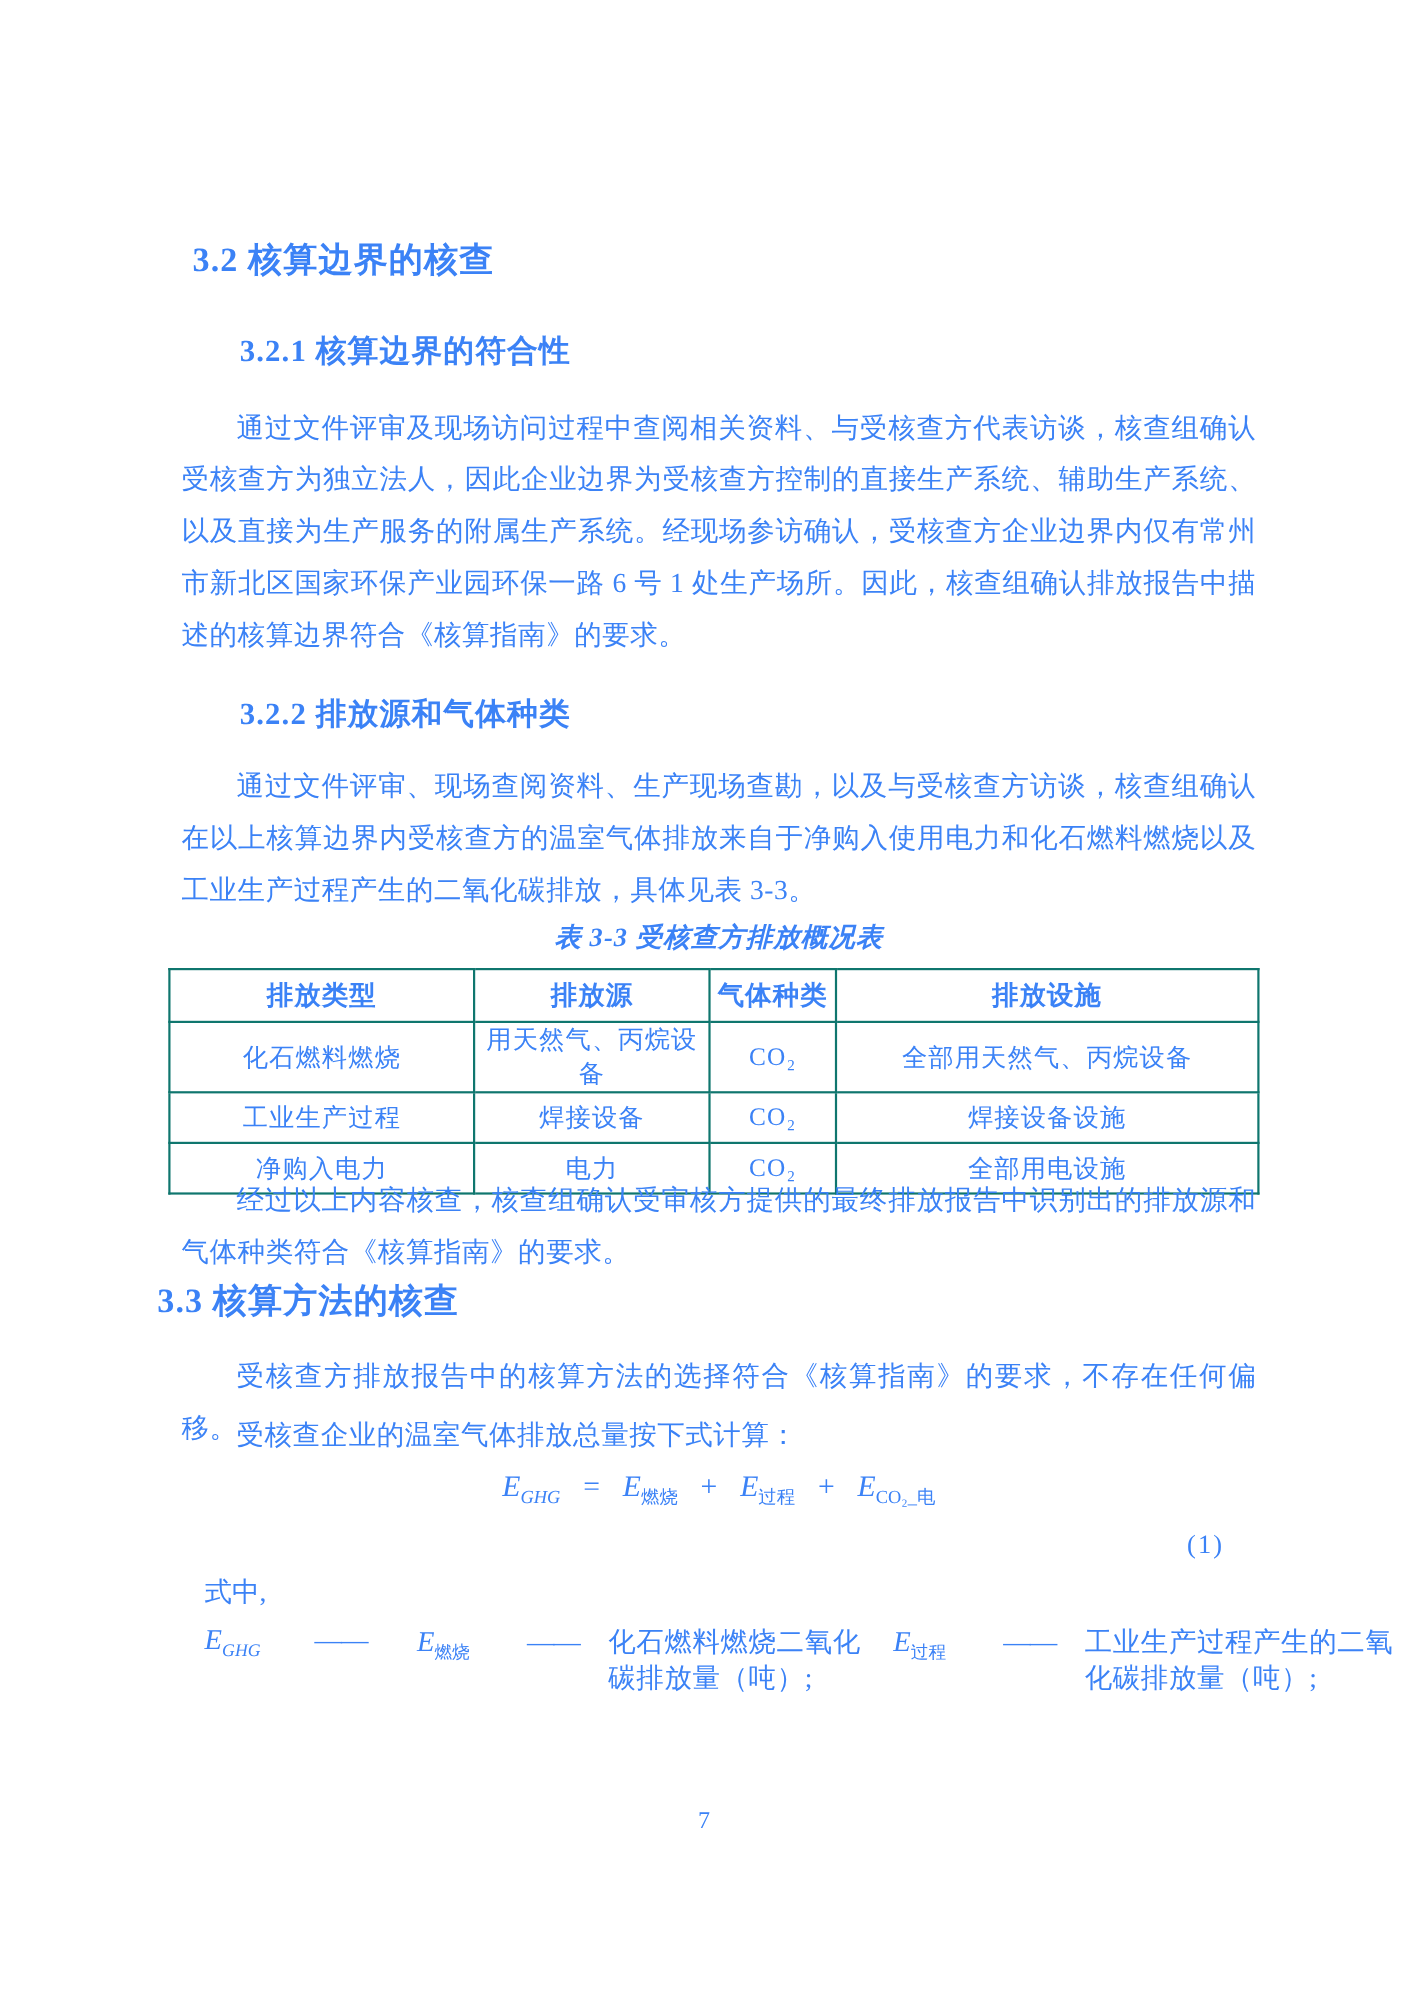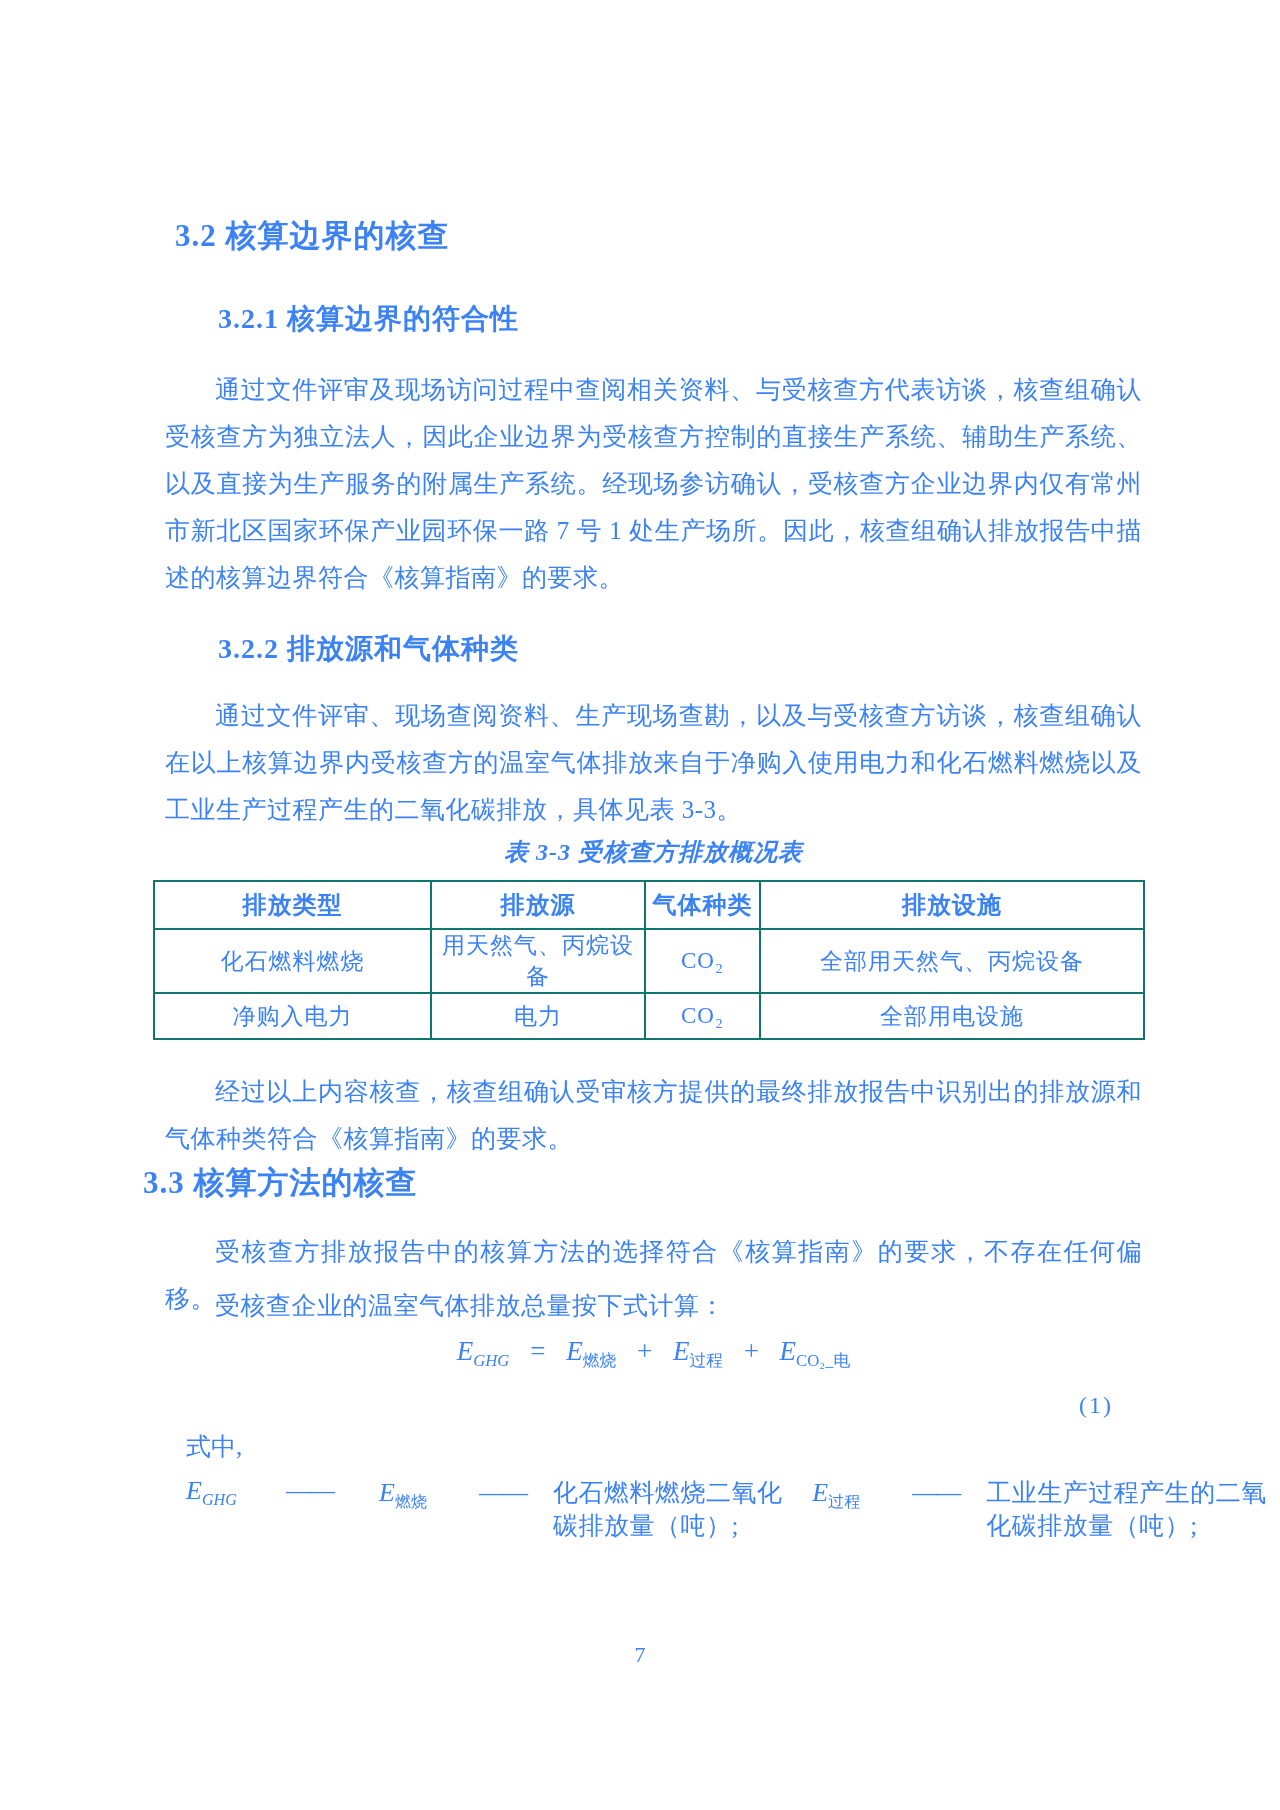--- a/index.html
+++ b/index.html
@@ -56,21 +56,21 @@
 </style>
 </head>
 <body>
 
 <div class="page">
 
   <div class="abs h-major" style="left:175px;top:215px;">3.2 核算边界的核查</div>
 
   <div class="abs h-minor" style="left:218px;top:300px;">3.2.1 核算边界的符合性</div>
 
-  <div class="abs para" style="left:165px;top:366px;">通过文件评审及现场访问过程中查阅相关资料、与受核查方代表访谈，核查组确认受核查方为独立法人，因此企业边界为受核查方控制的直接生产系统、辅助生产系统、以及直接为生产服务的附属生产系统。经现场参访确认，受核查方企业边界内仅有常州市新北区国家环保产业园环保一路 7 号 1 处生产场所。因此，核查组确认排放报告中描述的核算边界符合《核算指南》的要求。</div>
+  <div class="abs para" style="left:165px;top:366px;">通过文件评审及现场访问过程中查阅相关资料、与受核查方代表访谈，核查组确认受核查方为独立法人，因此企业边界为受核查方控制的直接生产系统、辅助生产系统、以及直接为生产服务的附属生产系统。经现场参访确认，受核查方企业边界内仅有常州市新北区国家环保产业园环保一路 6 号 1 处生产场所。因此，核查组确认排放报告中描述的核算边界符合《核算指南》的要求。</div>
 
   <div class="abs h-minor" style="left:218px;top:630px;">3.2.2 排放源和气体种类</div>
 
   <div class="abs para" style="left:165px;top:692px;">通过文件评审、现场查阅资料、生产现场查勘，以及与受核查方访谈，核查组确认在以上核算边界内受核查方的温室气体排放来自于净购入使用电力和化石燃料燃烧以及工业生产过程产生的二氧化碳排放，具体见表 3-3。</div>
 
   <div class="abs caption" style="left:165px;top:836px;">表 3-3  受核查方排放概况表</div>
 
   <table class="emis abs" style="left:153px;top:880px;">
     <colgroup>
       <col style="width:28%">
@@ -83,20 +83,26 @@
       <th>排放类型</th>
       <th>排放源</th>
       <th>气体种类</th>
       <th>排放设施</th>
     </tr>
     <tr>
       <td>化石燃料燃烧</td>
       <td>用天然气、丙烷设备</td>
       <td>CO₂</td>
       <td>全部用天然气、丙烷设备</td>
+    </tr>
+    <tr>
+      <td>工业生产过程</td>
+      <td>焊接设备</td>
+      <td>CO₂</td>
+      <td>焊接设备设施</td>
     </tr>
     <tr>
       <td>净购入电力</td>
       <td>电力</td>
       <td>CO₂</td>
       <td>全部用电设施</td>
     </tr>
   </tbody>
     </table>
 

